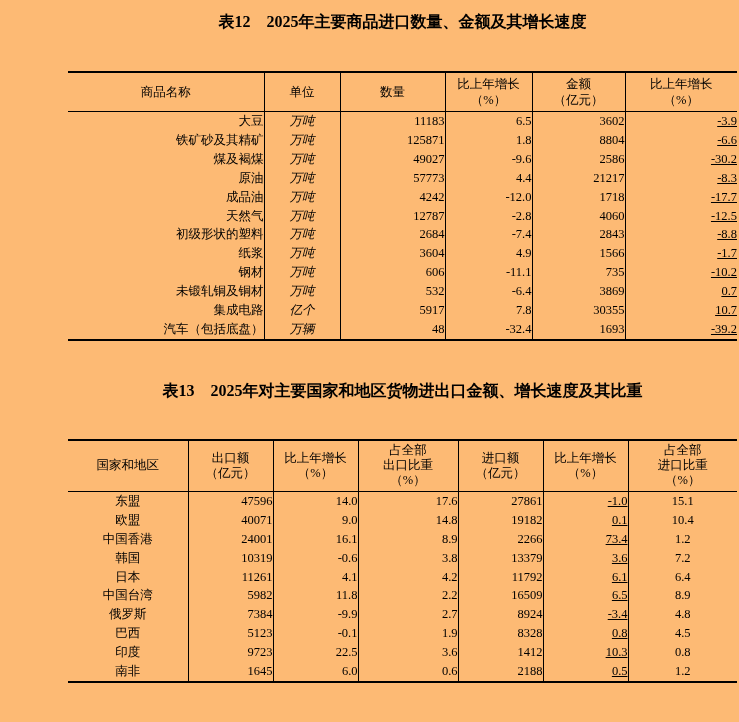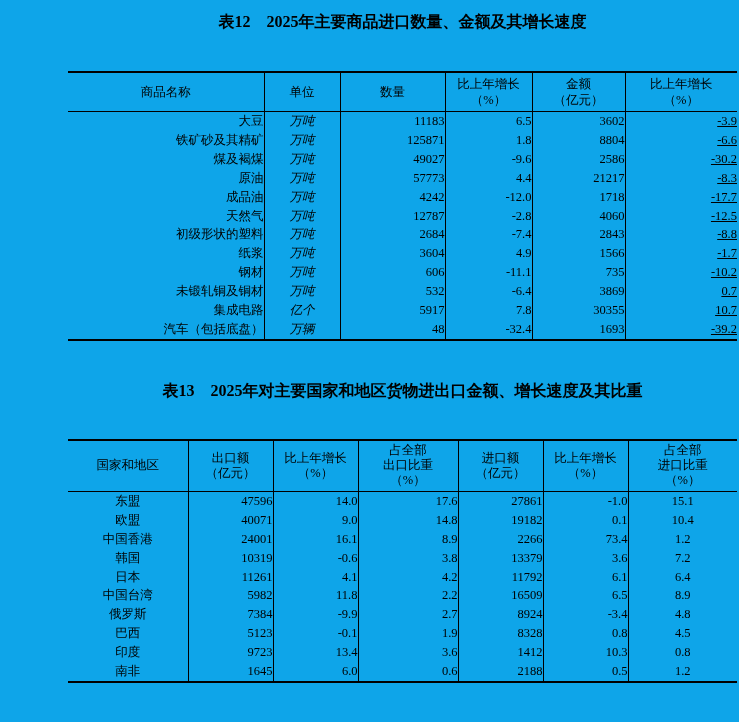--- a/index.html
+++ b/index.html
@@ -5,21 +5,21 @@
   html, body {
     margin: 0;
     padding: 0;
     background: #ffffff;
     color: #000000;
     font-family: "Liberation Serif", "DejaVu Serif", serif;
   }
   .page {
     width: 739px;
     height: 722px;
-    background: #0ea5e9;
+    background: #fdba74;
     overflow: hidden;
   }
   .sheet {
     width: 669px;
     margin-left: 68px;
   }
   .caption {
     text-align: center;
     font-weight: bold;
     font-size: 16px;
@@ -62,21 +62,21 @@
   .c-name    { text-align: right; padding-left: 8px; }
   .c-center  { text-align: center; font-style: italic; }
   .c-country { text-align: center; padding-right: 26px; }
   .num  { text-align: right; }
   .pr25 { padding-right: 25px; }
   .pr18 { padding-right: 18px; }
   .pr10 { padding-right: 10px; text-decoration: underline; }
   .pr28 { padding-right: 28px; }
   .pr16 { padding-right: 16px; }
   .pr11 { padding-right: 11px; }
-  .pr21 { padding-right: 21px; }
+  .pr21 { padding-right: 21px; text-decoration: underline; }
   .pr17 { padding-right: 17px; text-align: center; }
 </style>
 </head>
 <body>
 
 <div class="page">
   <div class="sheet">
 
     <div class="caption caption1">
       <span>表12</span><span class="gap"></span><span>2025年主要商品进口数量、金额及其增长速度</span>
@@ -332,21 +332,21 @@
             <td class="num pr28">5123</td>
             <td class="num pr16">-0.1</td>
             <td class="num pr25">1.9</td>
             <td class="num pr11">8328</td>
             <td class="num pr21">0.8</td>
             <td class="num pr17">4.5</td>
           </tr>
           <tr>
             <td class="c-country">印度</td>
             <td class="num pr28">9723</td>
-            <td class="num pr16">13.4</td>
+            <td class="num pr16">22.5</td>
             <td class="num pr25">3.6</td>
             <td class="num pr11">1412</td>
             <td class="num pr21">10.3</td>
             <td class="num pr17">0.8</td>
           </tr>
           <tr>
             <td class="c-country">南非</td>
             <td class="num pr28">1645</td>
             <td class="num pr16">6.0</td>
             <td class="num pr25">0.6</td>

